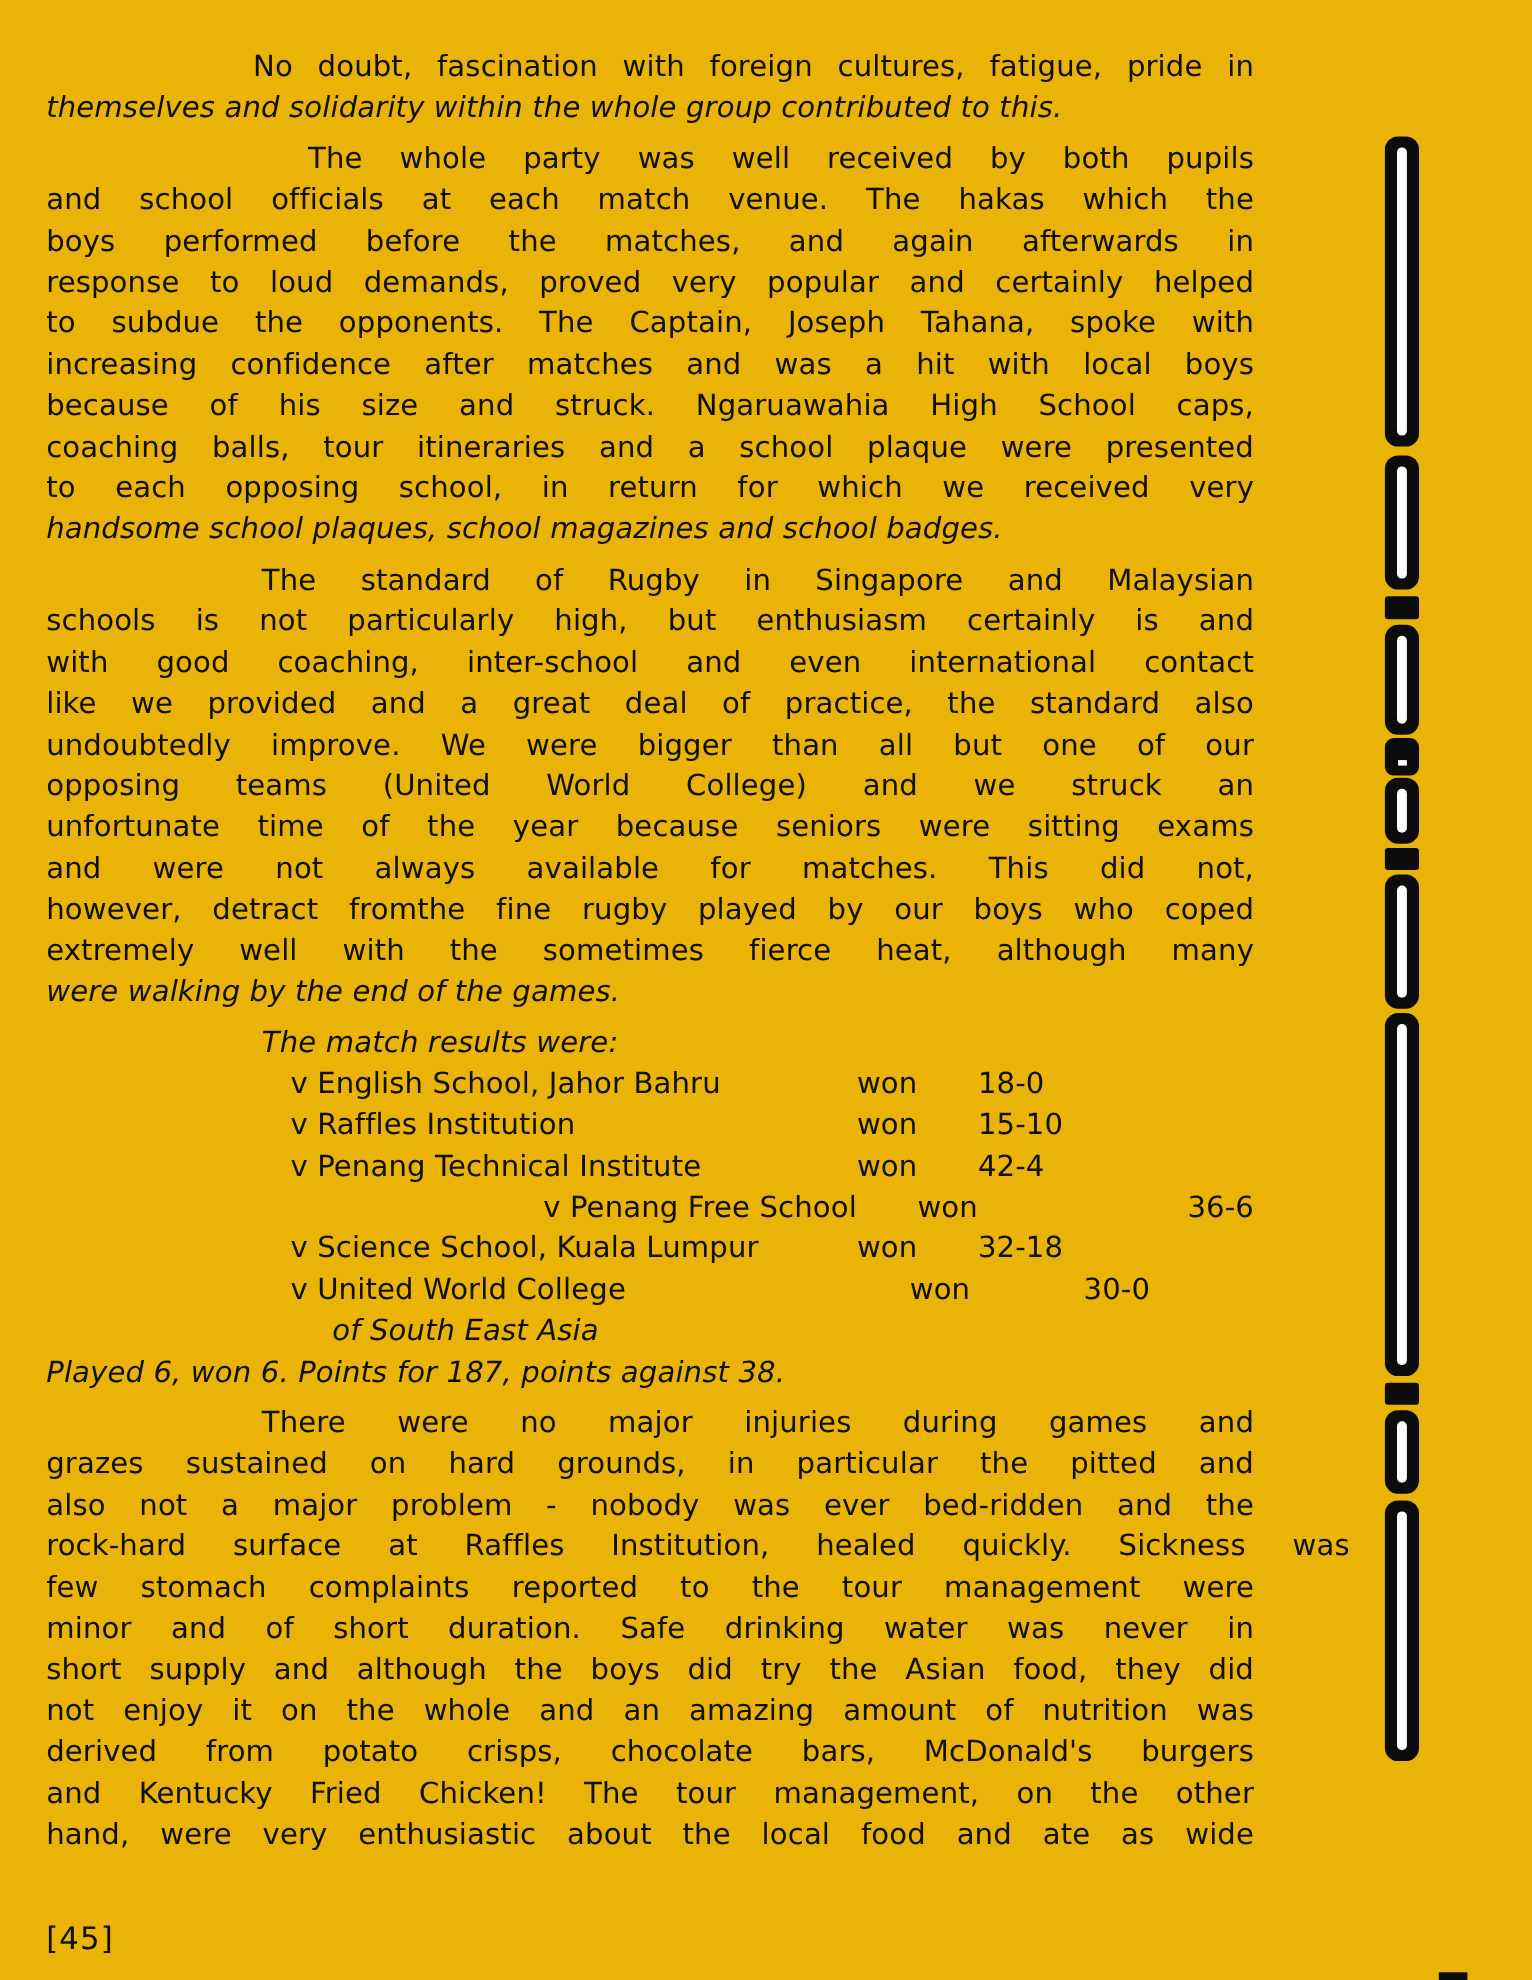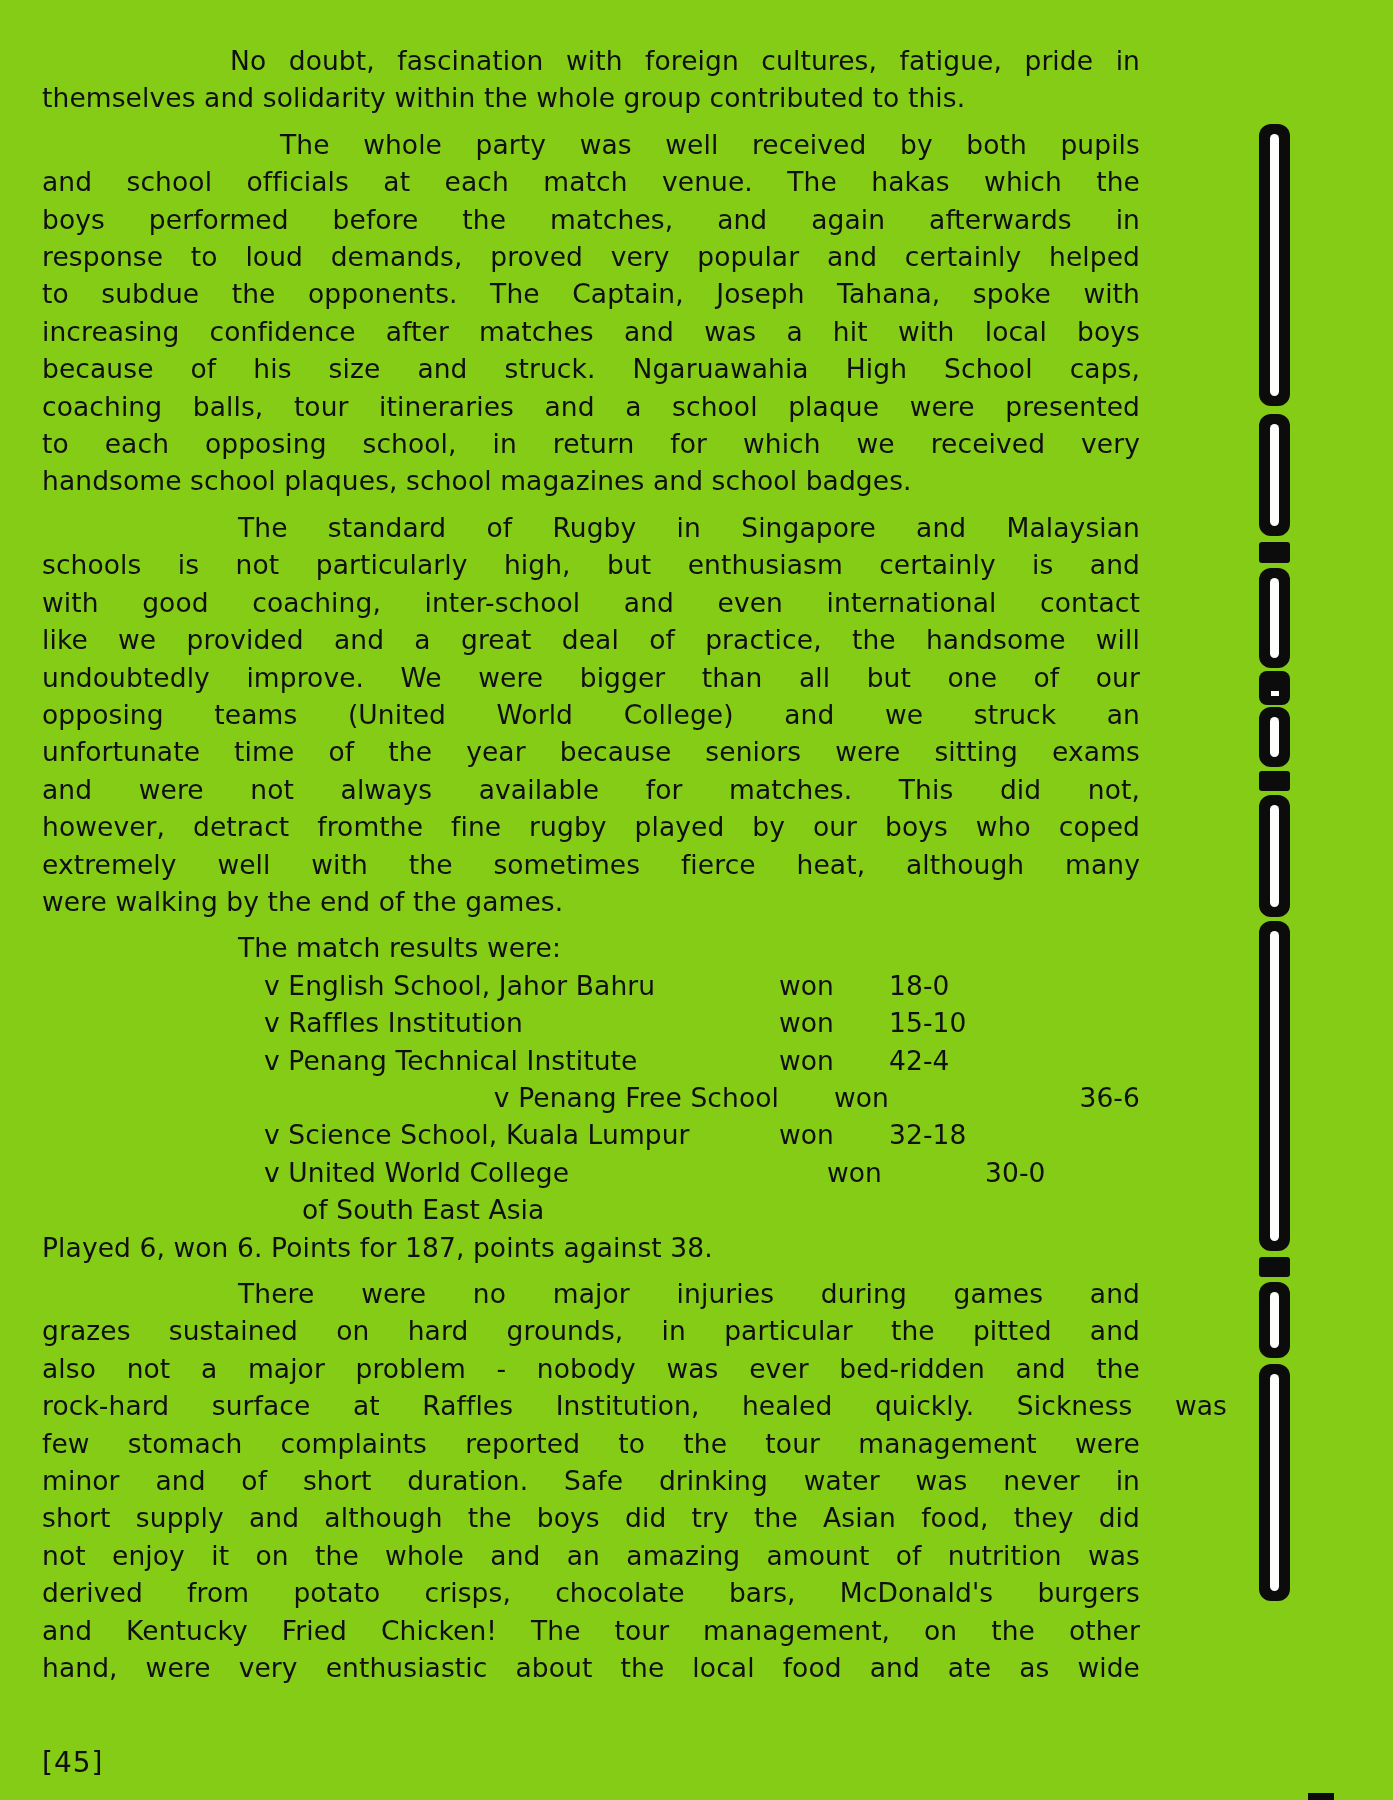--- a/index.html
+++ b/index.html
@@ -6,41 +6,42 @@
     margin: 0;
     padding: 0;
     width: 1393px;
     height: 1800px;
     overflow: hidden;
   }
   .page {
     position: relative;
     width: 1393px;
     height: 1800px;
-    background: #84cc16;
+    background: #eab308;
     font-family: "DejaVu Sans", "Liberation Sans", sans-serif;
     color: #101010;
   }
   .text-column {
     position: absolute;
     left: 42px;
     top: 42px;
     width: 1098px;
     font-size: 26.5px;
     line-height: 37.4px;
     letter-spacing: 0.1px;
   }
   .line {
     text-align: justify;
     text-align-last: justify;
     min-height: 37.4px;
   }
   .line.last {
     text-align: center;
     text-align-last: left;
+    font-style: italic;
   }
   .line.wide {
     width: 1185px;
   }
   .para { margin-bottom: 9px; }
   .match-row {
     display: flex;
     min-height: 37.4px;
   }
   .m-opp { width: 515px; }
@@ -125,21 +126,21 @@
         <div class="line">increasing confidence after matches and was a hit with local boys</div>
         <div class="line">because of his size and struck. Ngaruawahia High School caps,</div>
         <div class="line">coaching balls, tour itineraries and a school plaque were presented</div>
         <div class="line">to each opposing school, in return for which we received very</div>
         <div class="line last">handsome school plaques, school magazines and school badges.</div>
       </div>
       <div class="para">
         <div class="line" style="padding-left: 196px;">The standard of Rugby in Singapore and Malaysian</div>
         <div class="line">schools is not particularly high, but enthusiasm certainly is and</div>
         <div class="line">with good coaching, inter-school and even international contact</div>
-        <div class="line">like we provided and a great deal of practice, the handsome will</div>
+        <div class="line">like we provided and a great deal of practice, the standard also</div>
         <div class="line">undoubtedly improve. We were bigger than all but one of our</div>
         <div class="line">opposing teams (United World College) and we struck an</div>
         <div class="line">unfortunate time of the year because seniors were sitting exams</div>
         <div class="line">and were not always available for matches. This did not,</div>
         <div class="line">however, detract fromthe fine rugby played by our boys who coped</div>
         <div class="line">extremely well with the sometimes fierce heat, although many</div>
         <div class="line last">were walking by the end of the games.</div>
       </div>
       <div class="line last" style="padding-left: 196px;">The match results were:</div>
       <div class="match-row" style="padding-left: 222px;">

